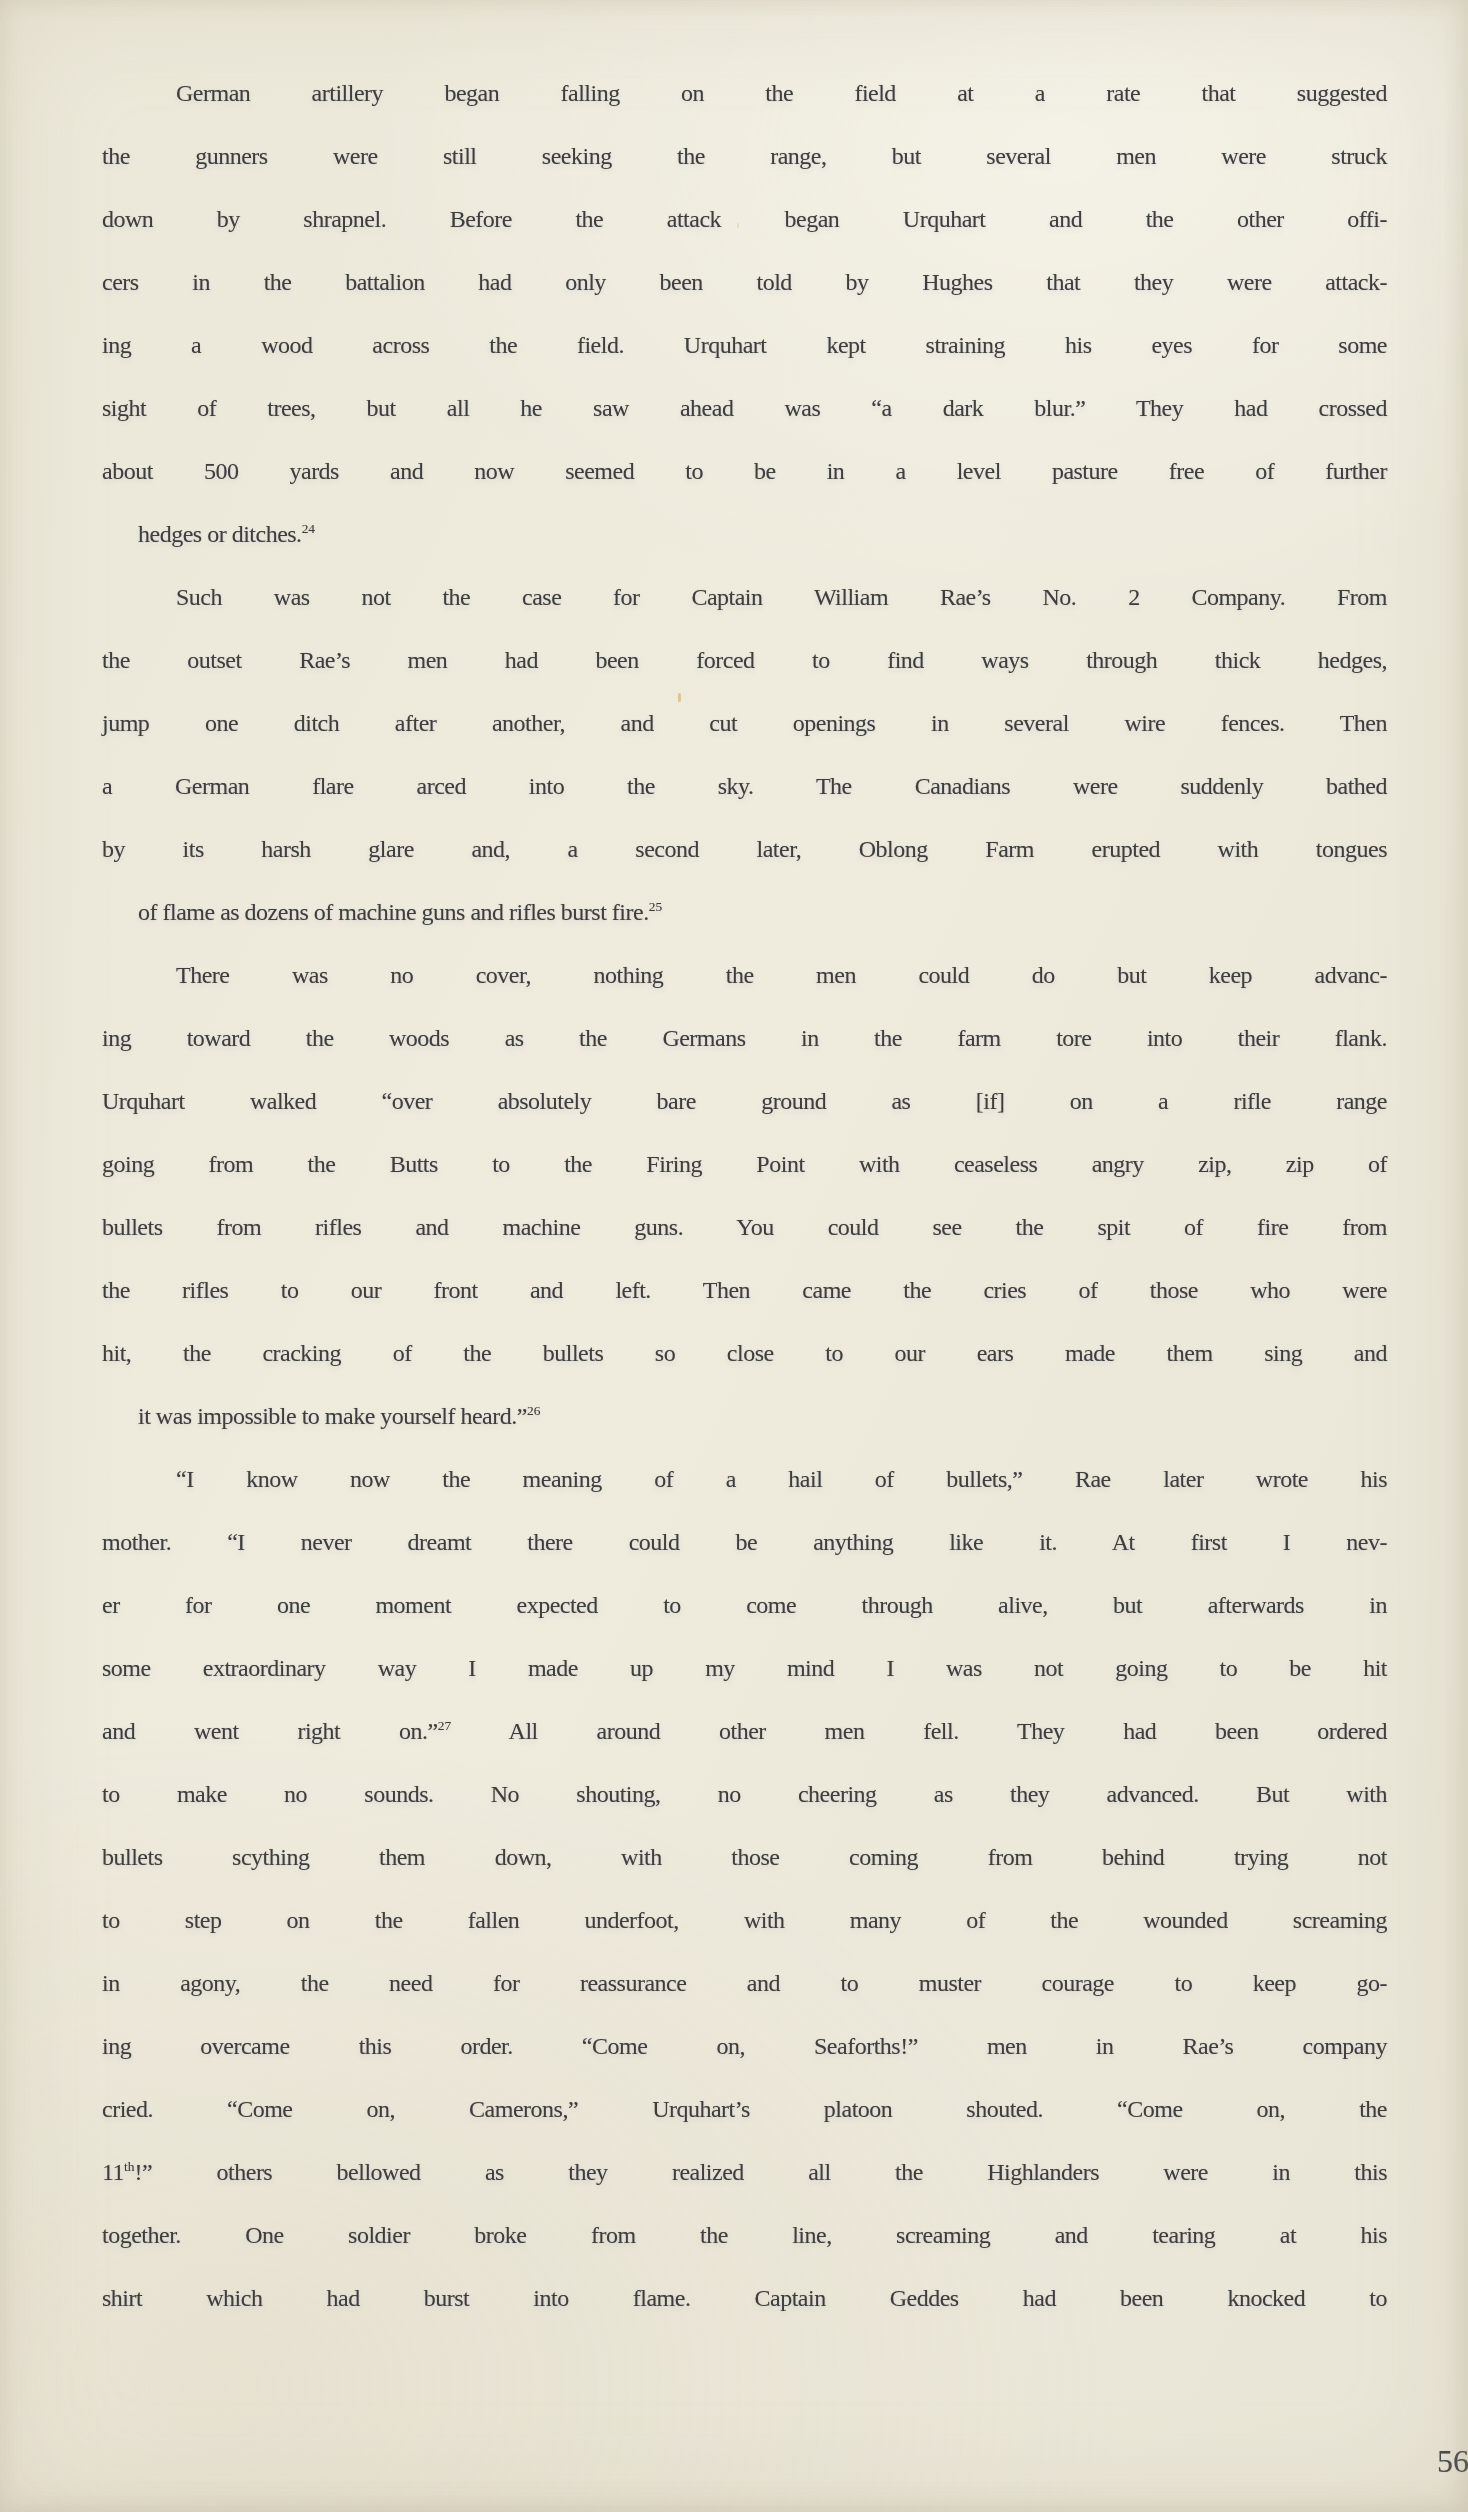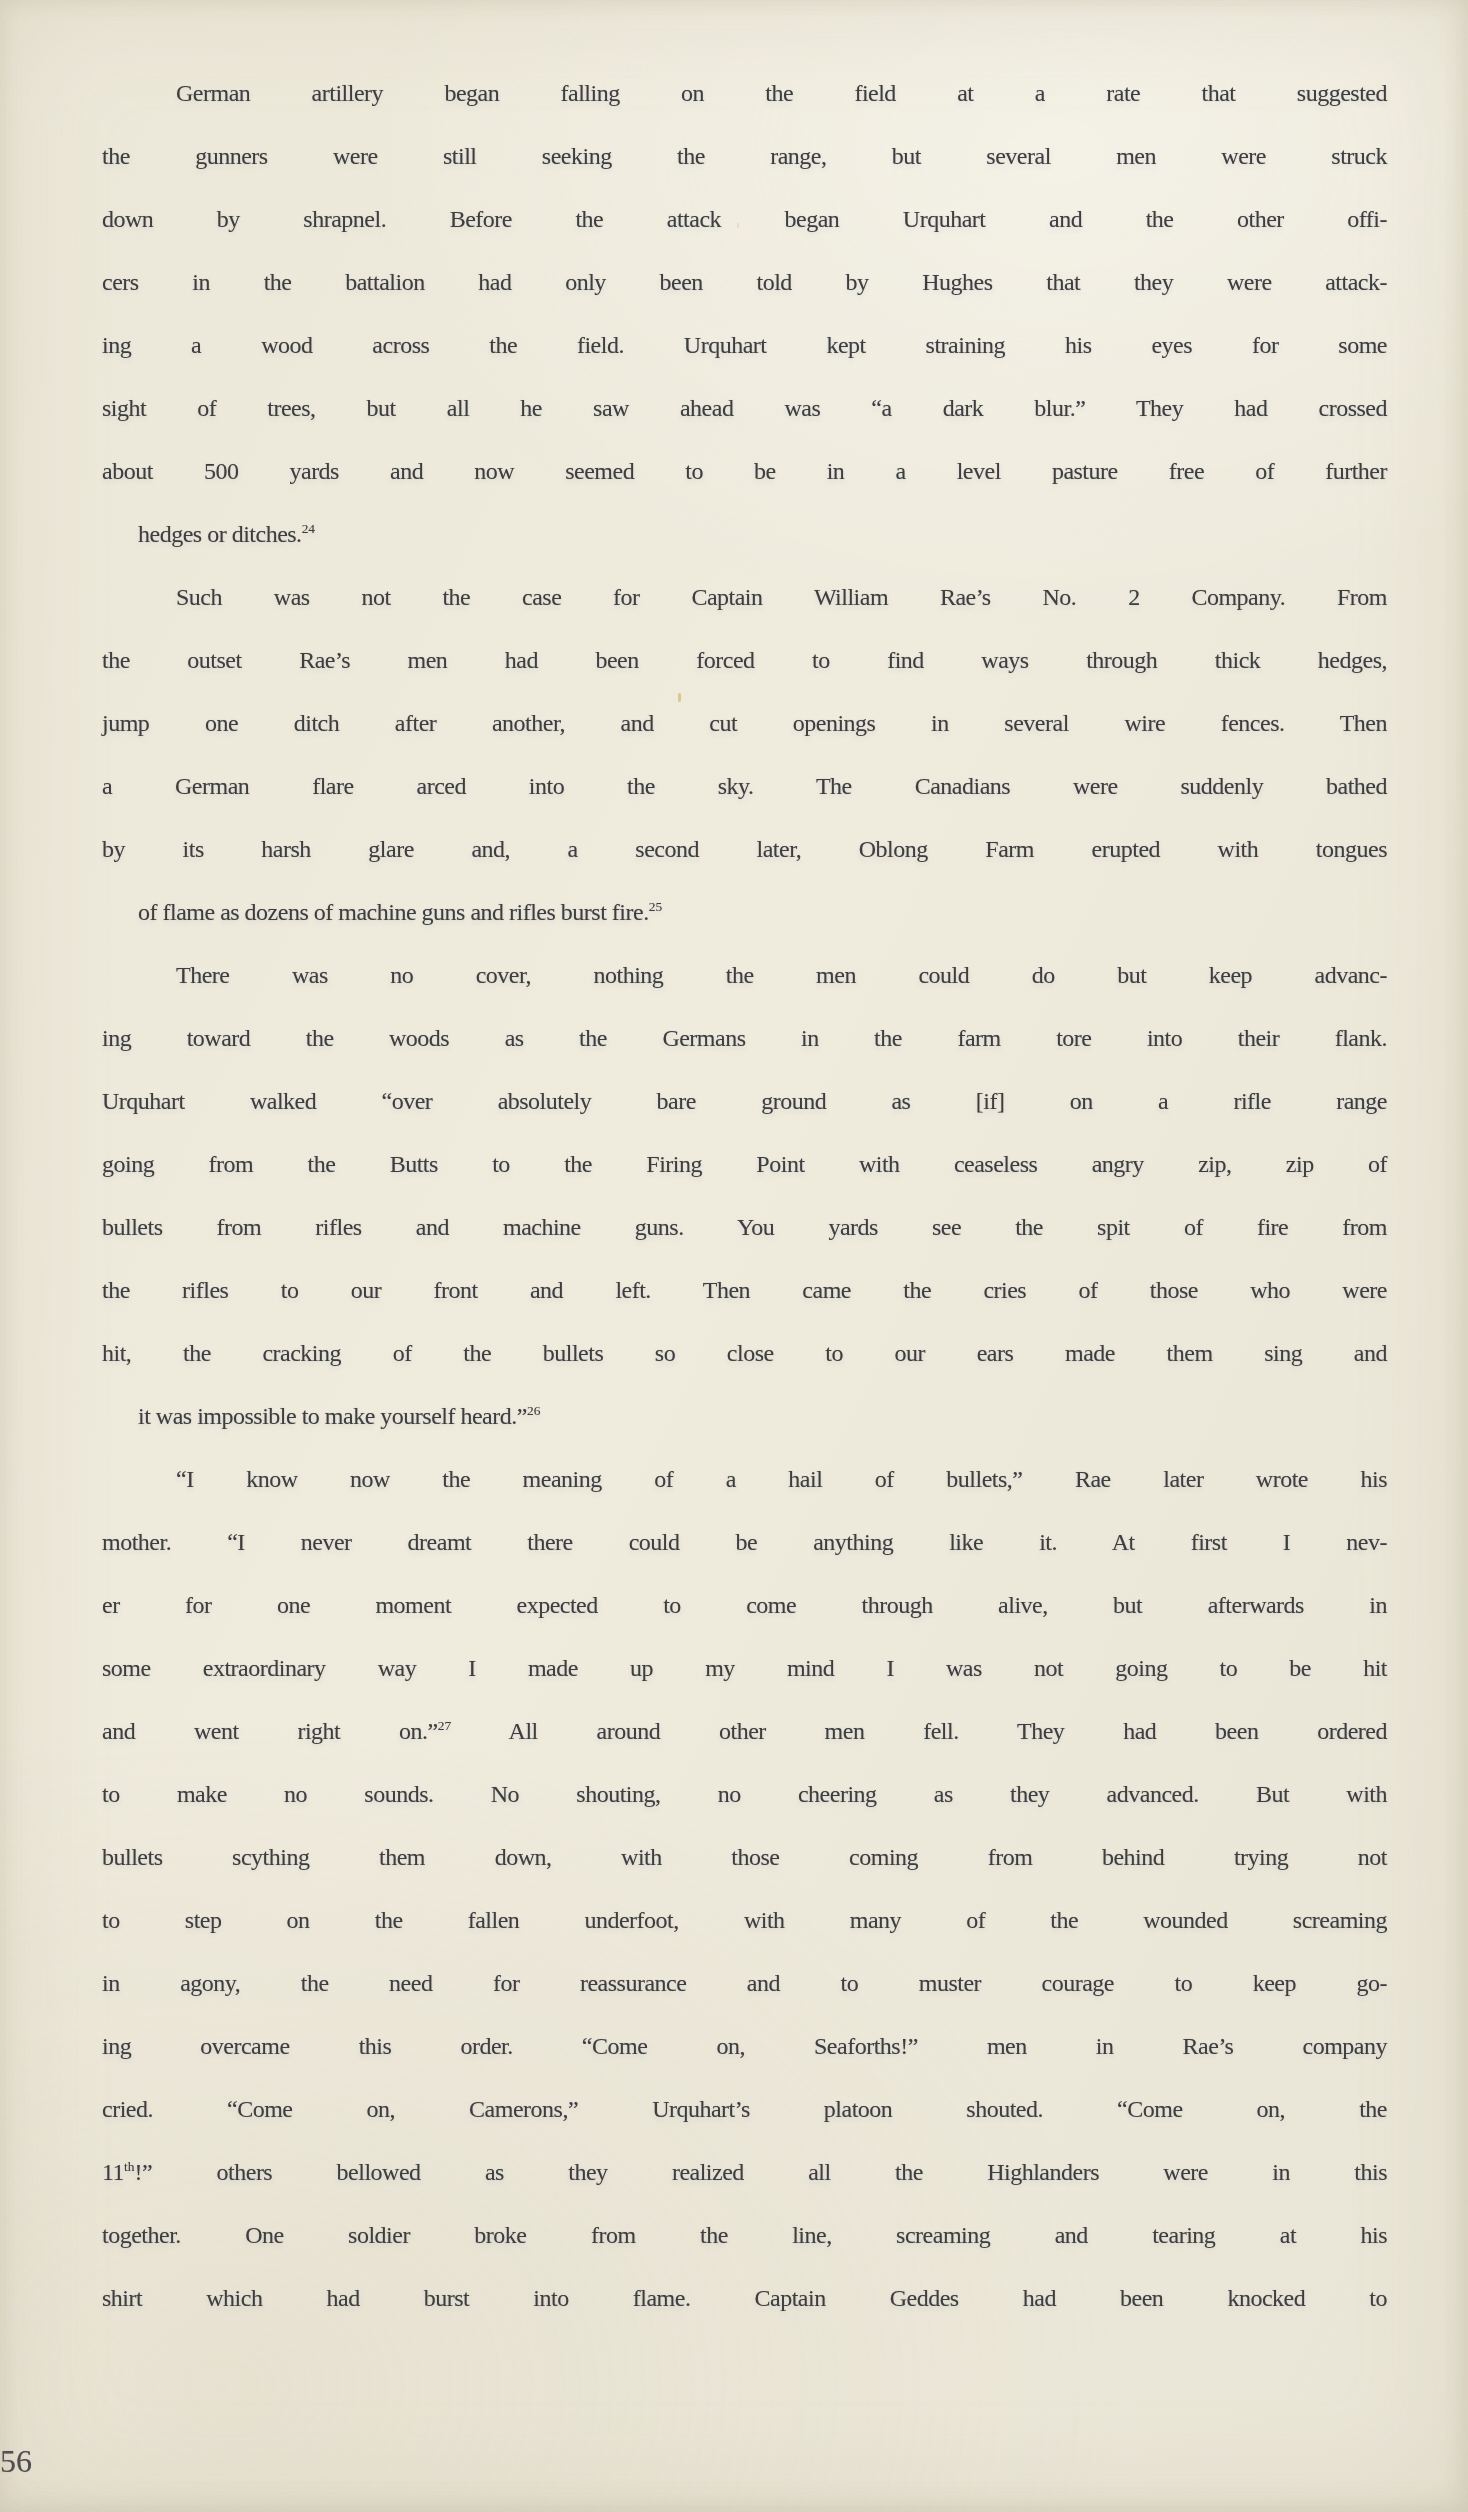--- a/index.html
+++ b/index.html
@@ -53,21 +53,21 @@
     font-size: 0.56em;
     line-height: 0;
     vertical-align: super;
     letter-spacing: 0;
   }
   .folio {
     position: absolute;
     left: 0;
     top: 2443px;
     width: 100%;
-    text-align: left;
+    text-align: right;
     font-family: "Liberation Serif", "DejaVu Serif", serif;
     font-size: 32px;
     color: #45454b;
     text-shadow: 0 0 1px rgba(62,62,72,0.30);
   }
   .speck {
     position: absolute;
     border-radius: 40%;
     pointer-events: none;
   }
@@ -105,21 +105,21 @@
     <div class="line">a German flare arced into the sky. The Canadians were suddenly bathed</div>
     <div class="line">by its harsh glare and, a second later, Oblong Farm erupted with tongues</div>
     <div class="line para-end"><span>of flame as dozens of machine guns and rifles burst fire.</span><sup class="fn">25</sup></div>
   </div>
 
   <div class="para">
     <div class="line indent">There was no cover, nothing the men could do but keep advanc-</div>
     <div class="line">ing toward the woods as the Germans in the farm tore into their flank.</div>
     <div class="line">Urquhart walked “over absolutely bare ground as [if] on a rifle range</div>
     <div class="line">going from the Butts to the Firing Point with ceaseless angry zip, zip of</div>
-    <div class="line">bullets from rifles and machine guns. You yards see the spit of fire from</div>
+    <div class="line">bullets from rifles and machine guns. You could see the spit of fire from</div>
     <div class="line">the rifles to our front and left. Then came the cries of those who were</div>
     <div class="line">hit, the cracking of the bullets so close to our ears made them sing and</div>
     <div class="line para-end"><span>it was impossible to make yourself heard.”</span><sup class="fn">26</sup></div>
   </div>
 
   <div class="para">
     <div class="line indent">“I know now the meaning of a hail of bullets,” Rae later wrote his</div>
     <div class="line">mother. “I never dreamt there could be anything like it. At first I nev-</div>
     <div class="line">er for one moment expected to come through alive, but afterwards in</div>
     <div class="line">some extraordinary way I made up my mind I was not going to be hit</div>

